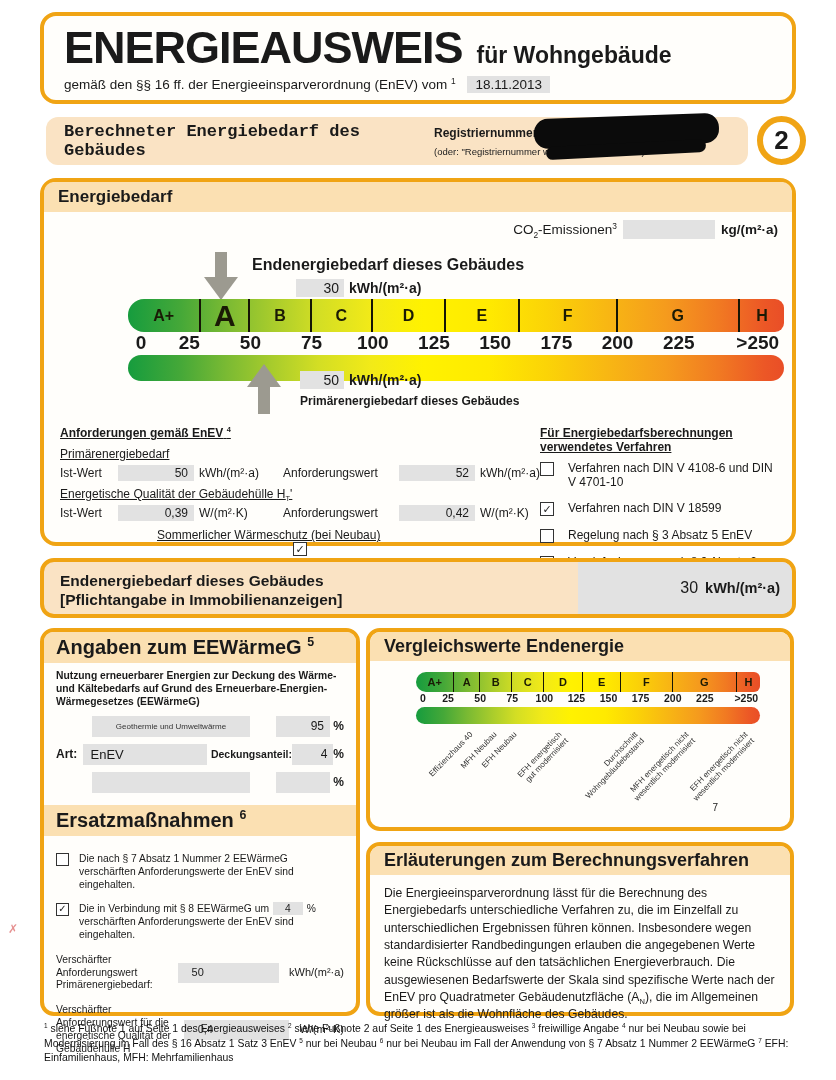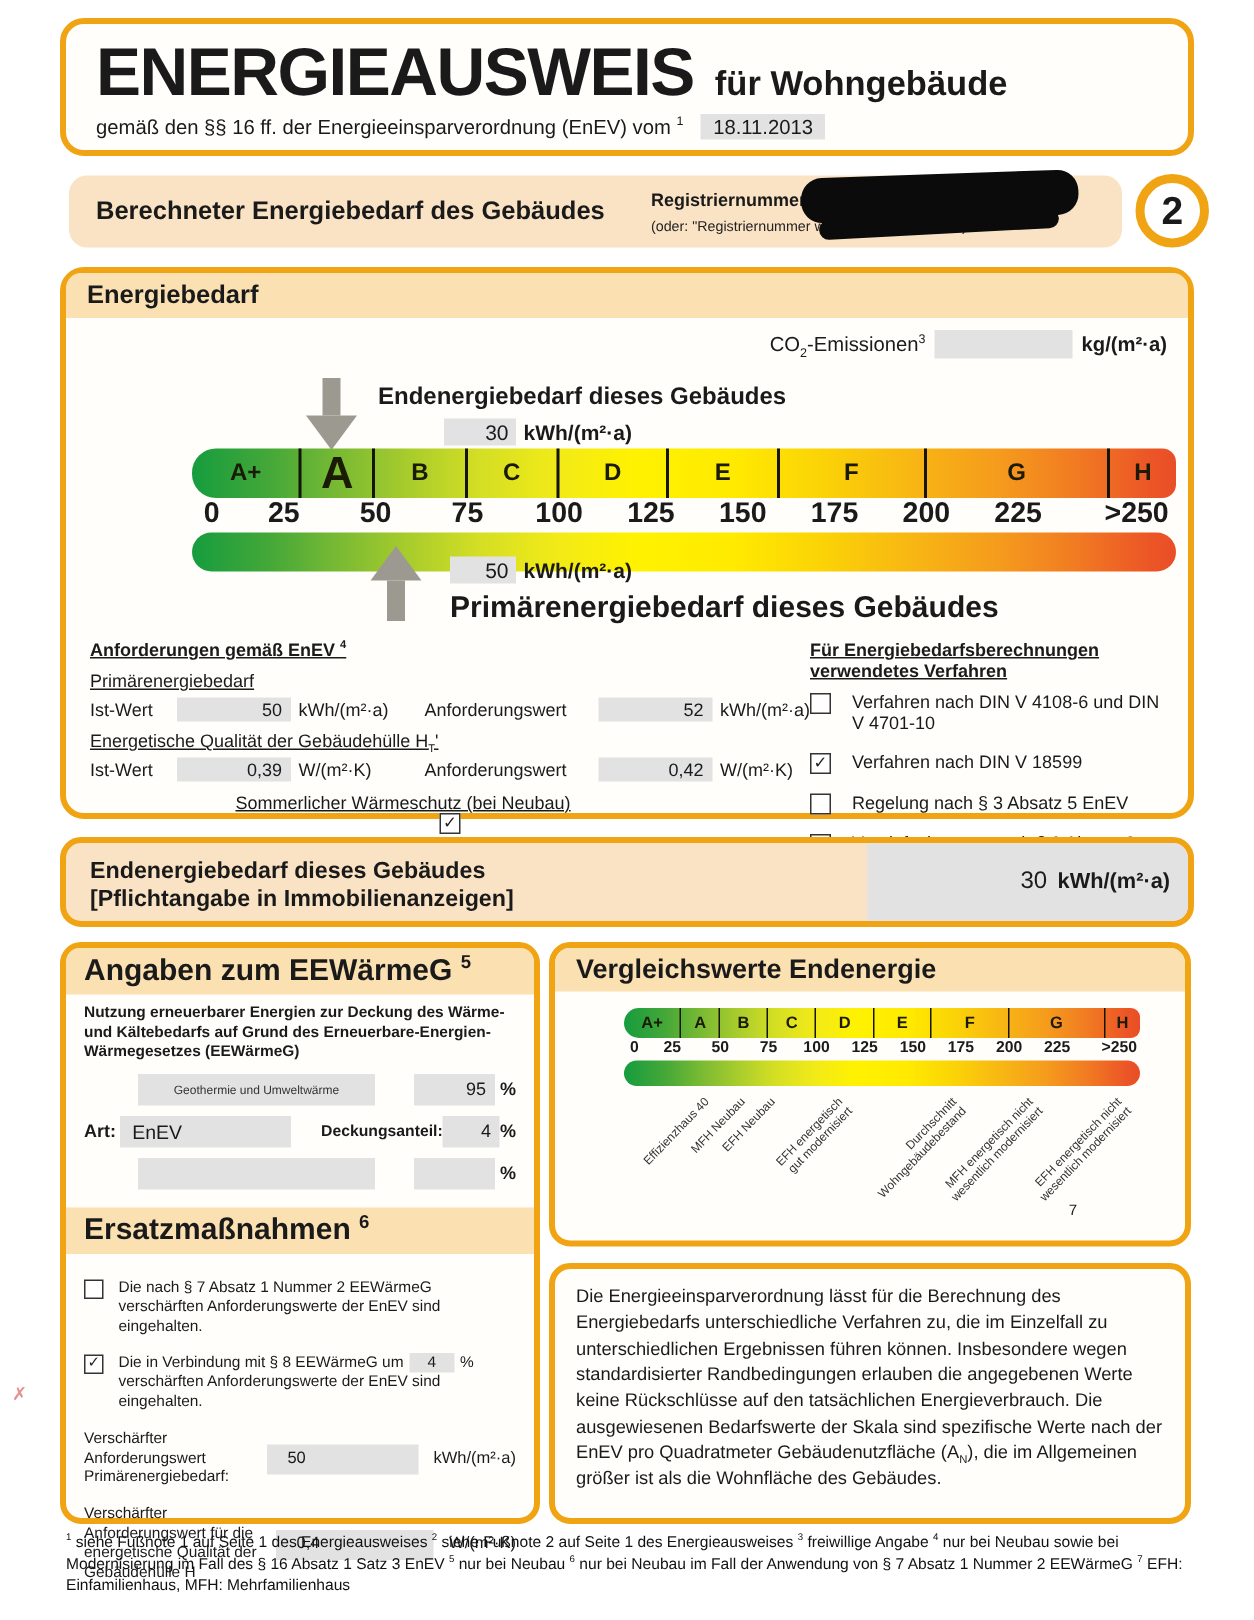--- a/index.html
+++ b/index.html
@@ -15,21 +15,21 @@
   #hdr{left:40px;top:12px;width:756px;height:92px;padding:6px 20px 0 20px;}
   #hdr .trow{display:flex;align-items:baseline;gap:14px;}
   #hdr h1{margin:0;font-size:45px;letter-spacing:-1px;font-weight:800;}
   #hdr .subt{font-size:23px;font-weight:bold;}
   #hdr .law{font-size:13.5px;margin-top:2px;}
   #hdr .date{padding:1px 8px;margin-left:8px;font-size:13.5px;}
 
   
   #bar2{position:absolute;left:46px;top:117px;width:702px;height:48px;background:#FAE3C4;
         border-radius:12px;display:flex;align-items:center;}
-  #bar2 .b2t{font-weight:bold;font-size:17px;padding-left:18px;flex:0 0 370px;}
+  #bar2 .b2t{font-weight:bold;font-size:17px;padding-left:18px;flex:0 0 370px;font-family:Liberation Mono, monospace;}
   #bar2 .regblk{position:relative;font-size:12px;flex:1;}
   #bar2 .regline{font-weight:bold;}
   #bar2 .regalt{font-size:9.5px;margin-top:6px;color:#222;}
   .redact1{position:absolute;left:100px;top:-10px;width:185px;height:30px;background:#0b0b0b;
            border-radius:14px;transform:rotate(-2deg);}
   .redact2{position:absolute;left:112px;top:17px;width:160px;height:13px;background:#0b0b0b;
            border-radius:7px;transform:rotate(-3deg);}
   #badge{position:absolute;left:757px;top:116px;width:49px;height:49px;border-radius:50%;
          border:6px solid #F0A414;box-sizing:border-box;background:#fff;display:flex;
          align-items:center;justify-content:center;font-size:26px;font-weight:bold;}
@@ -43,21 +43,21 @@
   .arrow{position:absolute;}
   #dArrow{left:160px;top:70px;}
   #uArrow{left:203px;top:182px;}
   .endlbl{position:absolute;left:208px;top:74px;font-weight:bold;font-size:16px;}
   .endval{position:absolute;left:252px;top:97px;font-size:14px;display:flex;align-items:baseline;gap:5px;}
   .endval .chip{width:38px;text-align:right;padding:1px 5px;}
   .endval .u{font-weight:bold;}
   .primval{position:absolute;left:256px;top:189px;font-size:14px;display:flex;align-items:baseline;gap:5px;}
   .primval .chip{width:34px;text-align:right;padding:1px 5px;}
   .primval .u{font-weight:bold;}
-  .primlbl{position:absolute;left:256px;top:212px;font-weight:bold;font-size:20px;}
+  .primlbl{position:absolute;left:256px;top:212px;font-weight:bold;font-size:12px;}
 
   .grad{background:linear-gradient(90deg,#169C3E 0%,#45A838 8%,#7ABA33 15%,#A8CC2C 22%,
         #D3DE24 29%,#F2EA18 37%,#FFF200 45%,#FFEA00 55%,#FBD307 64%,#F8B713 73%,
         #F59B1D 82%,#F17A22 90%,#EC5726 97%,#E94E27 100%);}
 
   #mscale{position:absolute;left:84px;top:117px;width:656px;}
   #mscale .letters{display:flex;height:33px;border-radius:16px 9px 9px 16px;}
   #mscale .seg{display:flex;align-items:center;justify-content:center;box-sizing:border-box;
                border-right:2px solid #151505;font-size:16px;font-weight:600;color:#1a1a05;}
   #mscale .seg:last-child{border-right:none;}
@@ -103,21 +103,21 @@
   #lbox{left:40px;top:628px;width:320px;height:388px;border-radius:14px;}
   #lbox .band{font-size:20px;border-radius:9px 9px 0 0;padding:4px 12px;}
   #lbox .band.mid{border-radius:0;margin-top:6px;}
   .lbc{padding:6px 12px;}
   .intro{font-weight:bold;font-size:10.3px;line-height:1.28;}
   .frow{display:flex;align-items:center;margin-top:7px;font-size:12px;}
   .frow .sp{width:36px;font-weight:bold;}
   .frow .artchip{width:158px;height:21px;display:flex;align-items:center;justify-content:center;
                  font-size:8px;color:#333;}
   .frow .artchip.named{justify-content:flex-start;padding-left:8px;font-size:13px;color:#1a1a1a;}
-  .frow .dlbl{flex:1;font-weight:bold;font-size:10.5px;padding-left:20px;}
+  .frow .dlbl{flex:1;font-weight:bold;font-size:10.5px;padding-left:4px;}
   .frow .vchip{width:48px;height:21px;display:flex;align-items:center;justify-content:flex-end;
                padding-right:6px;font-size:12px;}
   .frow .pu{width:14px;text-align:right;font-weight:bold;}
   .eopt{display:flex;gap:10px;font-size:10.3px;line-height:1.3;margin-top:10px;}
   .eopt .cb{width:11px;height:11px;font-size:10px;margin-top:1px;}
   .inchip{padding:0 12px;margin:0 4px;}
   .erow{display:flex;align-items:center;margin-top:12px;font-size:10.3px;line-height:1.25;}
   .erow .elbl{width:128px;}
   .erow .echip{width:92px;height:20px;display:flex;align-items:center;padding-left:14px;font-size:11px;}
   .erow .eunit{margin-left:10px;font-size:11px;}
@@ -431,20 +431,21 @@
         <div class="mk">MFH energetisch nicht
 wesentlich modernisiert</div>
         <div class="mk">EFH energetisch nicht
 wesentlich modernisiert</div>
       </div>
     </div>
     <div class="fn7">7</div>
   </div>
 
   <div class="obox" id="xbox">
+    <div class="band">Erläuterungen zum Berechnungsverfahren</div>
     <div class="para"><span>Die Energieeinsparverordnung lässt für die Berechnung des Energiebedarfs unterschiedliche Verfahren zu, die im Einzelfall zu unterschiedlichen Ergebnissen führen können. Insbesondere wegen standardisierter Randbedingungen erlauben die angegebenen Werte keine Rückschlüsse auf den tatsächlichen Energieverbrauch. Die ausgewiesenen Bedarfswerte der Skala sind spezifische Werte nach der EnEV pro Quadratmeter Gebäudenutzfläche (A</span><sub>N</sub><span>), die im Allgemeinen größer ist als die Wohnfläche des Gebäudes.</span></div>
   </div>
 
   <div id="fns">
     <span class="fn"><sup>1</sup> <span class="ftxt fn1m">siehe Fußnote 1 auf Seite 1 des Energieausweises</span></span>
     <span class="fn"><sup>2</sup> <span class="ftxt fn2m">siehe Fußnote 2 auf Seite 1 des Energieausweises</span></span>
     <span class="fn"><sup>3</sup> <span class="ftxt">freiwillige Angabe</span></span>
     <span class="fn"><sup>4</sup> <span class="ftxt fn4m">nur bei Neubau sowie bei Modernisierung im Fall des § 16 Absatz 1 Satz 3 EnEV</span></span>
     <span class="fn"><sup>5</sup> <span class="ftxt">nur bei Neubau</span></span>
     <span class="fn"><sup>6</sup> <span class="ftxt fn6m">nur bei Neubau im Fall der Anwendung von § 7 Absatz 1 Nummer 2 EEWärmeG</span></span>

